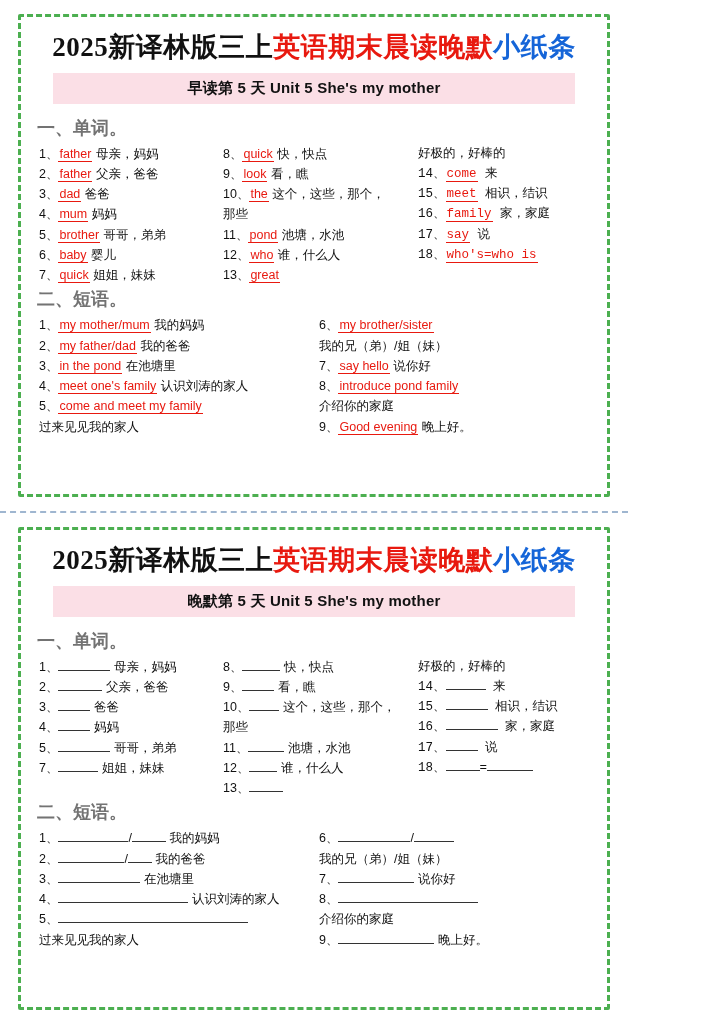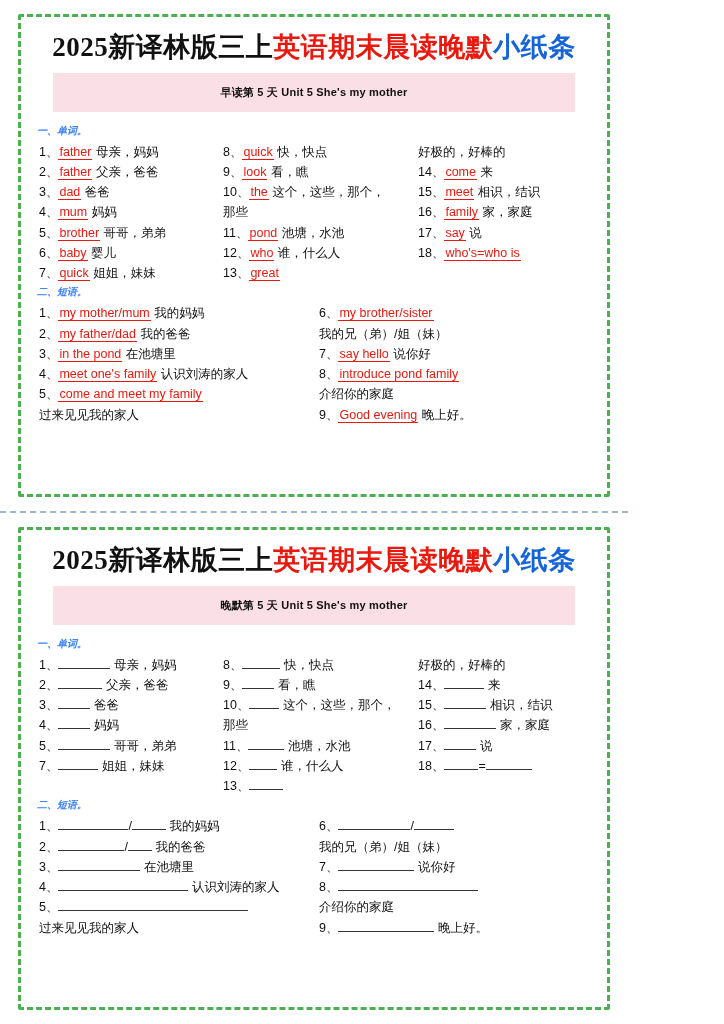--- a/index.html
+++ b/index.html
@@ -49,45 +49,44 @@
     margin: 6px 0 10px 0;
     line-height: 1.1;
   }
   .title .blk { color: #111; }
   .title .red { color: #e8190f; }
   .title .blue { color: #1565d8; }
 
   .banner {
     background: #fbdfe6;
     text-align: center;
-    font-size: 11px;
+    font-size: 15px;
     font-weight: bold;
-    padding: 12px 0;
+    padding: 6px 0;
     margin: 0 18px 10px 18px;
     color: #111;
     letter-spacing: 0.2px;
   }
 
   .section-head {
-    color: #3b82f6;
-    font-size: 10px;
+    color: #737373;
+    font-size: 18px;
     font-weight: bold;
     margin: 2px 0 4px 2px;
-    font-style: italic;
   }
 
   .cols {
     display: flex;
     gap: 8px;
     padding: 0 4px;
   }
   .col { flex: 1 1 0; min-width: 0; }
   .col.c1 { flex: 0 0 32%; }
   .col.c2 { flex: 0 0 34%; }
-  .col.c3 { flex: 1 1 auto; }
+  .col.c3 { flex: 1 1 auto; font-family: Liberation Mono, monospace; }
 
   .row {
     font-size: 12.5px;
     line-height: 1.62;
     color: #111;
     white-space: nowrap;
   }
   .row .num { color: #111; }
   .en {
     color: #e8190f;

